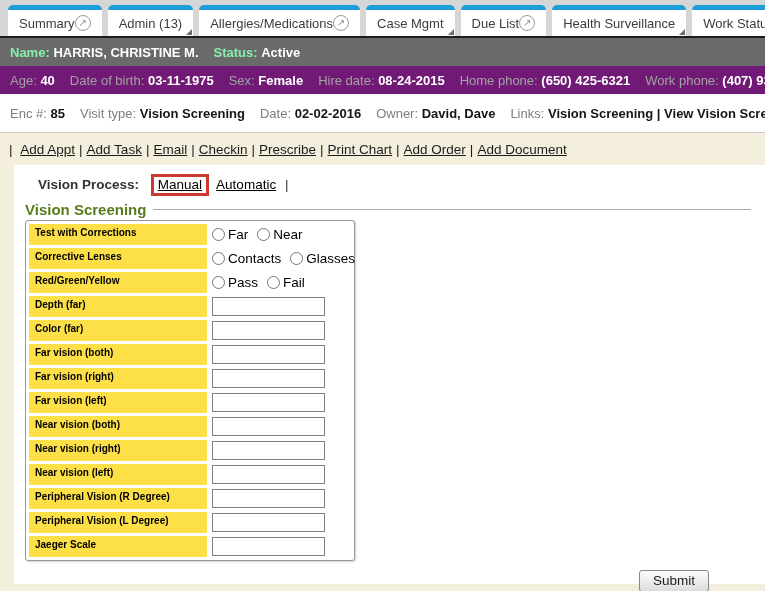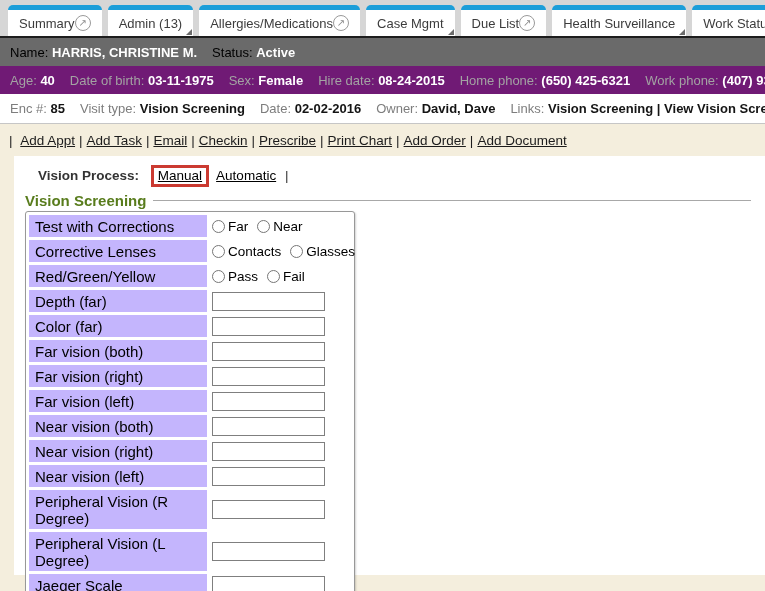--- a/index.html
+++ b/index.html
@@ -33,26 +33,26 @@
   .corner {
     position:absolute; right:1px; bottom:1px;
     width:0; height:0;
     border-left:6px solid transparent; border-bottom:6px solid #6b6b6b;
   }
 
   
   .bar { display:flex; align-items:center; padding-left:10px; white-space:nowrap; overflow:hidden; }
   .bar .pair { margin-right:15px; }
   .bar1 { height:28px; background:#6a6a6a; }
-  .bar1 .lbl { color:#000000; }
+  .bar1 .lbl { color:#86efac;font-weight:bold; }
   .bar1 .val { color:#fff; font-weight:bold; }
   .bar2 { height:28px; background:#701a75; }
   .bar2 .lbl { color:#a3a3a3; }
   .bar2 .val { color:#fff; font-weight:bold; }
-  .bar3 { height:30px; background:#fff; border-bottom:1px solid #c6c6c6; }
+  .bar3 { height:39px; background:#fff; border-bottom:1px solid #c6c6c6; }
   .bar3 .lbl { color:#7d7d7d; }
   .bar3 .val { color:#141414; font-weight:bold; }
 
   
   .action-links {
     height:32px; padding:9px 0 0 5px; color:#1c1c1c; font-size:13.5px;
   }
   .action-links a { color:#1c1c1c; text-decoration:underline; cursor:pointer; }
   .action-links .sep { margin:0 4px; }
 
@@ -73,22 +73,22 @@
   .section-title { color:#587c1c; font-weight:bold; font-size:15px; white-space:nowrap; }
   .section-rule { flex:1; border-top:1px solid #a8a8a8; margin-left:7px; }
 
   .form-box {
     width:330px; border:1px solid #989898; border-radius:3px;
     background:#fff; padding:3px; box-shadow:1px 1px 2px rgba(0,0,0,0.18);
   }
   .form-row { display:flex; align-items:center; margin-bottom:3px; }
   .form-row:last-child { margin-bottom:0; }
   .label-cell {
-    width:178px; min-height:21px; background:#c4b5fd; color:#000;
-    font-size:15px; padding:3px 2px 2px 6px; flex:0 0 auto;
+    width:178px; min-height:21px; background:#fde047; color:#000;
+    font-size:10px; padding:3px 2px 2px 6px; flex:0 0 auto;font-weight:bold;
   }
   .ctrl-cell { margin-left:5px; display:flex; align-items:flex-start; font-size:13.5px; color:#000; }
   .ctrl-cell input[type=radio] { margin:0 3px 0 0; width:13px; height:13px; }
   .radio-opt { display:flex; align-items:center; margin-right:9px; }
   .text-input {
     width:113px; height:19px; border:1px solid #7f7f7f; border-radius:0;
     font-family:"Liberation Sans", sans-serif; font-size:13px; padding:0 3px;
   }
 
   .submit-row { text-align:right; padding:9px 42px 0 0; }

